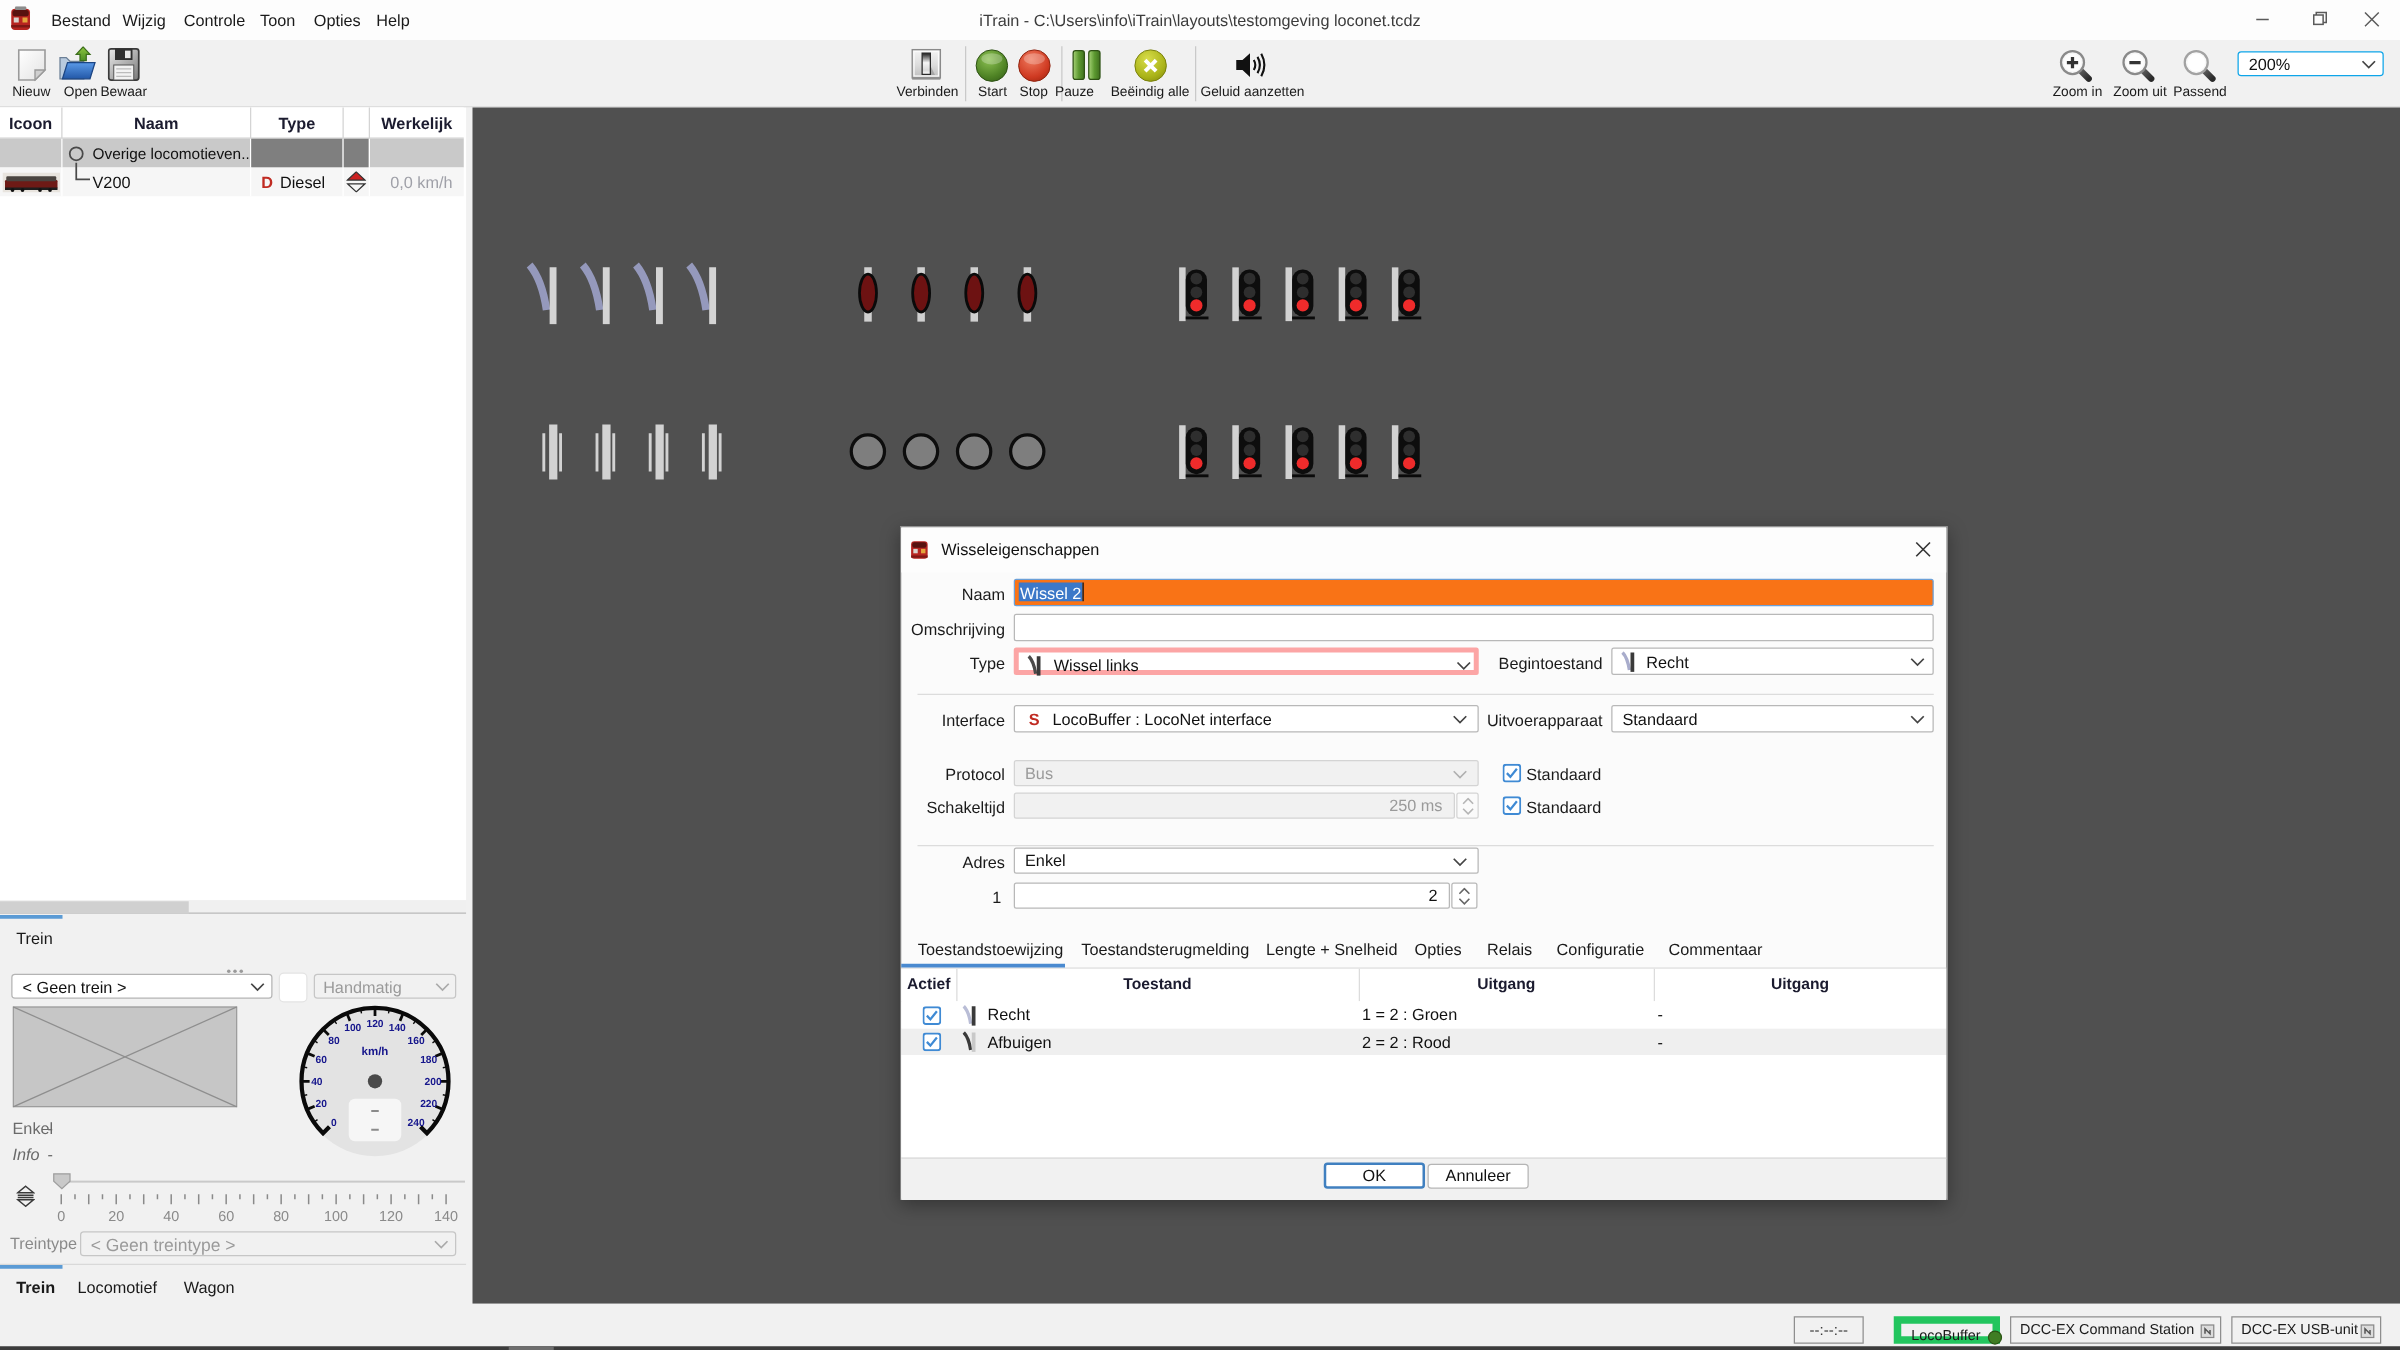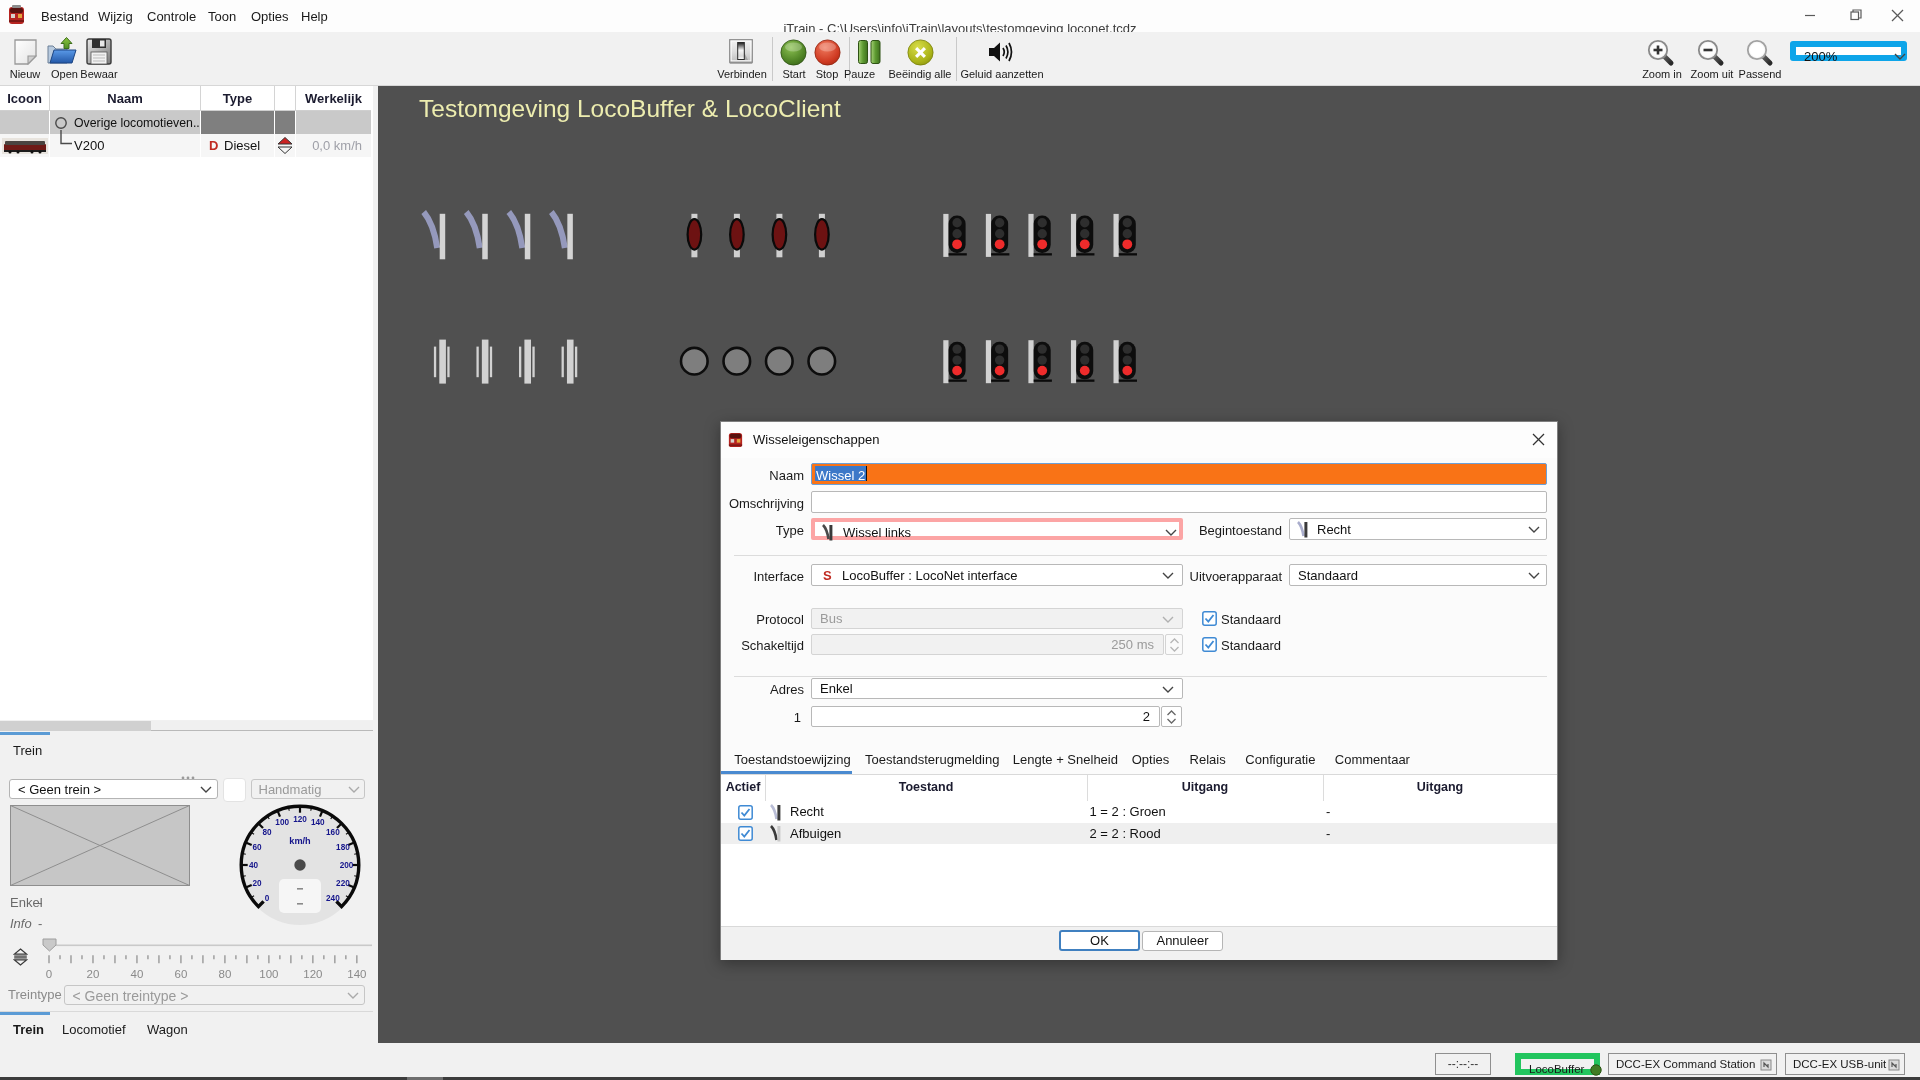--- a/index.html
+++ b/index.html
@@ -20,21 +20,21 @@
     <rect x="10" y="9" width="4" height="4" fill="#e3a43c"></rect>
     <rect x="1" y="15" width="15" height="2" fill="#7e1815"></rect>
     <rect x="4" y="0" width="9" height="3" rx="1" fill="#8c8c8c"></rect>
   </svg>
   <div class="abs lbl" style="left:41px;top:9px;font-size:13px;color:#1a1a1a;">Bestand</div>
   <div class="abs lbl" style="left:98px;top:9px;font-size:13px;color:#1a1a1a;">Wijzig</div>
   <div class="abs lbl" style="left:147px;top:9px;font-size:13px;color:#1a1a1a;">Controle</div>
   <div class="abs lbl" style="left:208px;top:9px;font-size:13px;color:#1a1a1a;">Toon</div>
   <div class="abs lbl" style="left:251px;top:9px;font-size:13px;color:#1a1a1a;">Opties</div>
   <div class="abs lbl" style="left:301px;top:9px;font-size:13px;color:#1a1a1a;">Help</div>
-  <div class="abs lbl" style="left:0;top:9px;width:1920px;text-align:center;font-size:13px;color:#3c3c3c;margin-top:12px;">iTrain - C:\Users\info\iTrain\layouts\testomgeving loconet.tcdz</div>
+  <div class="abs lbl" style="left:0;top:9px;width:1920px;text-align:center;font-size:13px;color:#3c3c3c;">iTrain - C:\Users\info\iTrain\layouts\testomgeving loconet.tcdz</div>
   <svg class="abs" style="left:1800px;top:6px" width="110" height="20" viewBox="0 0 110 20">
     <line x1="5" y1="9.5" x2="15" y2="9.5" stroke="#5a5a5a" stroke-width="1.2"></line>
     <rect x="51" y="6" width="7.5" height="7.5" fill="none" stroke="#5a5a5a" stroke-width="1.2"></rect>
     <path d="M 53 6 L 53 4 L 61 4 L 61 12 L 58.5 12" fill="none" stroke="#5a5a5a" stroke-width="1.2"></path>
     <line x1="92" y1="4" x2="103" y2="15" stroke="#5a5a5a" stroke-width="1.2"></line>
     <line x1="103" y1="4" x2="92" y2="15" stroke="#5a5a5a" stroke-width="1.2"></line>
   </svg>
 </div>
 
 <div class="abs" id="toolbar" style="left:0;top:32px;width:1920px;height:54px;background:#f1f1f1;border-bottom:1px solid #d7d7d7;">
@@ -194,21 +194,21 @@
   </svg>
   <div class="abs lbl" style="left:1686px;top:36px;width:52px;text-align:center;font-size:11px;color:#1a1a1a;">Zoom uit</div>
 
   <svg class="abs" style="left:1746px;top:7px" width="28" height="28" viewBox="0 0 28 28">
     <line x1="16" y1="16" x2="24" y2="24" stroke="url(#mh)" stroke-width="5" stroke-linecap="round"></line>
     <circle cx="11" cy="11" r="9.2" fill="#f8f8f8" stroke="#a2a2a2" stroke-width="1.8"></circle>
     <circle cx="11" cy="11" r="7" fill="#ffffff"></circle>
   </svg>
   <div class="abs lbl" style="left:1734px;top:36px;width:52px;text-align:center;font-size:11px;color:#1a1a1a;">Passend</div>
 
-  <div class="abs" style="left:1790px;top:9px;width:117px;height:20px;background:#fff;border:6px solid #0ea5e9;border-radius:3px;">
+  <div class="abs" style="left:1790px;top:9px;width:117px;height:20px;background:#fff;border:1px solid #0ea5e9;border-radius:3px;">
     <div class="abs lbl" style="left:8px;top:2px;font-size:13px;color:#111;">200%</div>
     <svg class="abs" style="left:98px;top:6px" width="12" height="8">
           <path d="M 1 1 L 6 6 L 11 1" fill="none" stroke="#444" stroke-width="1.4"></path>
         </svg>
   </div>
 </div>
 
 <div class="abs" id="lefttable" style="left:0;top:86px;width:373px;height:634px;background:#ffffff;">
   <div class="abs" style="left:0;top:0;width:371px;height:25px;background:#fff;border-bottom:1px solid #cfcfcf;">
     <div class="abs lbl" style="left:0;top:5px;width:49px;text-align:center;font-size:13px;font-weight:bold;color:#1b1b2f;">Icoon</div>
@@ -421,21 +421,20 @@
   <div class="abs" style="left:0;top:290.5px;width:373px;height:1px;background:#d9d9d9;"></div>
   <div class="abs" style="left:0;top:291.5px;width:50px;height:3px;background:#5b9bd5;"></div>
   <div class="abs lbl" style="left:13px;top:302px;font-size:13px;font-weight:bold;color:#1a1a1a;">Trein</div>
   <div class="abs lbl" style="left:62px;top:302px;font-size:13px;color:#1a1a1a;">Locomotief</div>
   <div class="abs lbl" style="left:147px;top:302px;font-size:13px;color:#1a1a1a;">Wagon</div>
 </div>
 
 <div class="abs" style="left:373px;top:86px;width:5px;height:957px;background:#f1f1f1;"></div>
 
 <div class="abs" id="canvas" style="left:378px;top:86px;width:1542px;height:957px;background:#505050;">
-  <div class="abs lbl" style="left:41px;top:9px;font-size:24.5px;color:#ededaf;">Testomgeving LocoBuffer &amp; LocoClient</div>
   <svg class="abs" style="left:0;top:0" width="1542" height="957" viewBox="378 86 1542 957" id="cansvg">
         <path d="M 423.7 212 Q 433.7 224 437.2 248" fill="none" stroke="#9599bc" stroke-width="6"></path>
         <rect x="439.7" y="213.8" width="5.5" height="45.5" fill="#d4d4d4"></rect>
         <path d="M 466.25 212 Q 476.25 224 479.75 248" fill="none" stroke="#9599bc" stroke-width="6"></path>
         <rect x="482.25" y="213.8" width="5.5" height="45.5" fill="#d4d4d4"></rect>
         <path d="M 508.79999999999995 212 Q 518.8 224 522.3 248" fill="none" stroke="#9599bc" stroke-width="6"></path>
         <rect x="524.8" y="213.8" width="5.5" height="45.5" fill="#d4d4d4"></rect>
         <path d="M 551.35 212 Q 561.35 224 564.85 248" fill="none" stroke="#9599bc" stroke-width="6"></path>
         <rect x="567.35" y="213.8" width="5.5" height="45.5" fill="#d4d4d4"></rect>
         <rect x="691.4" y="213.8" width="6" height="43.5" fill="#d0d0d0"></rect>

